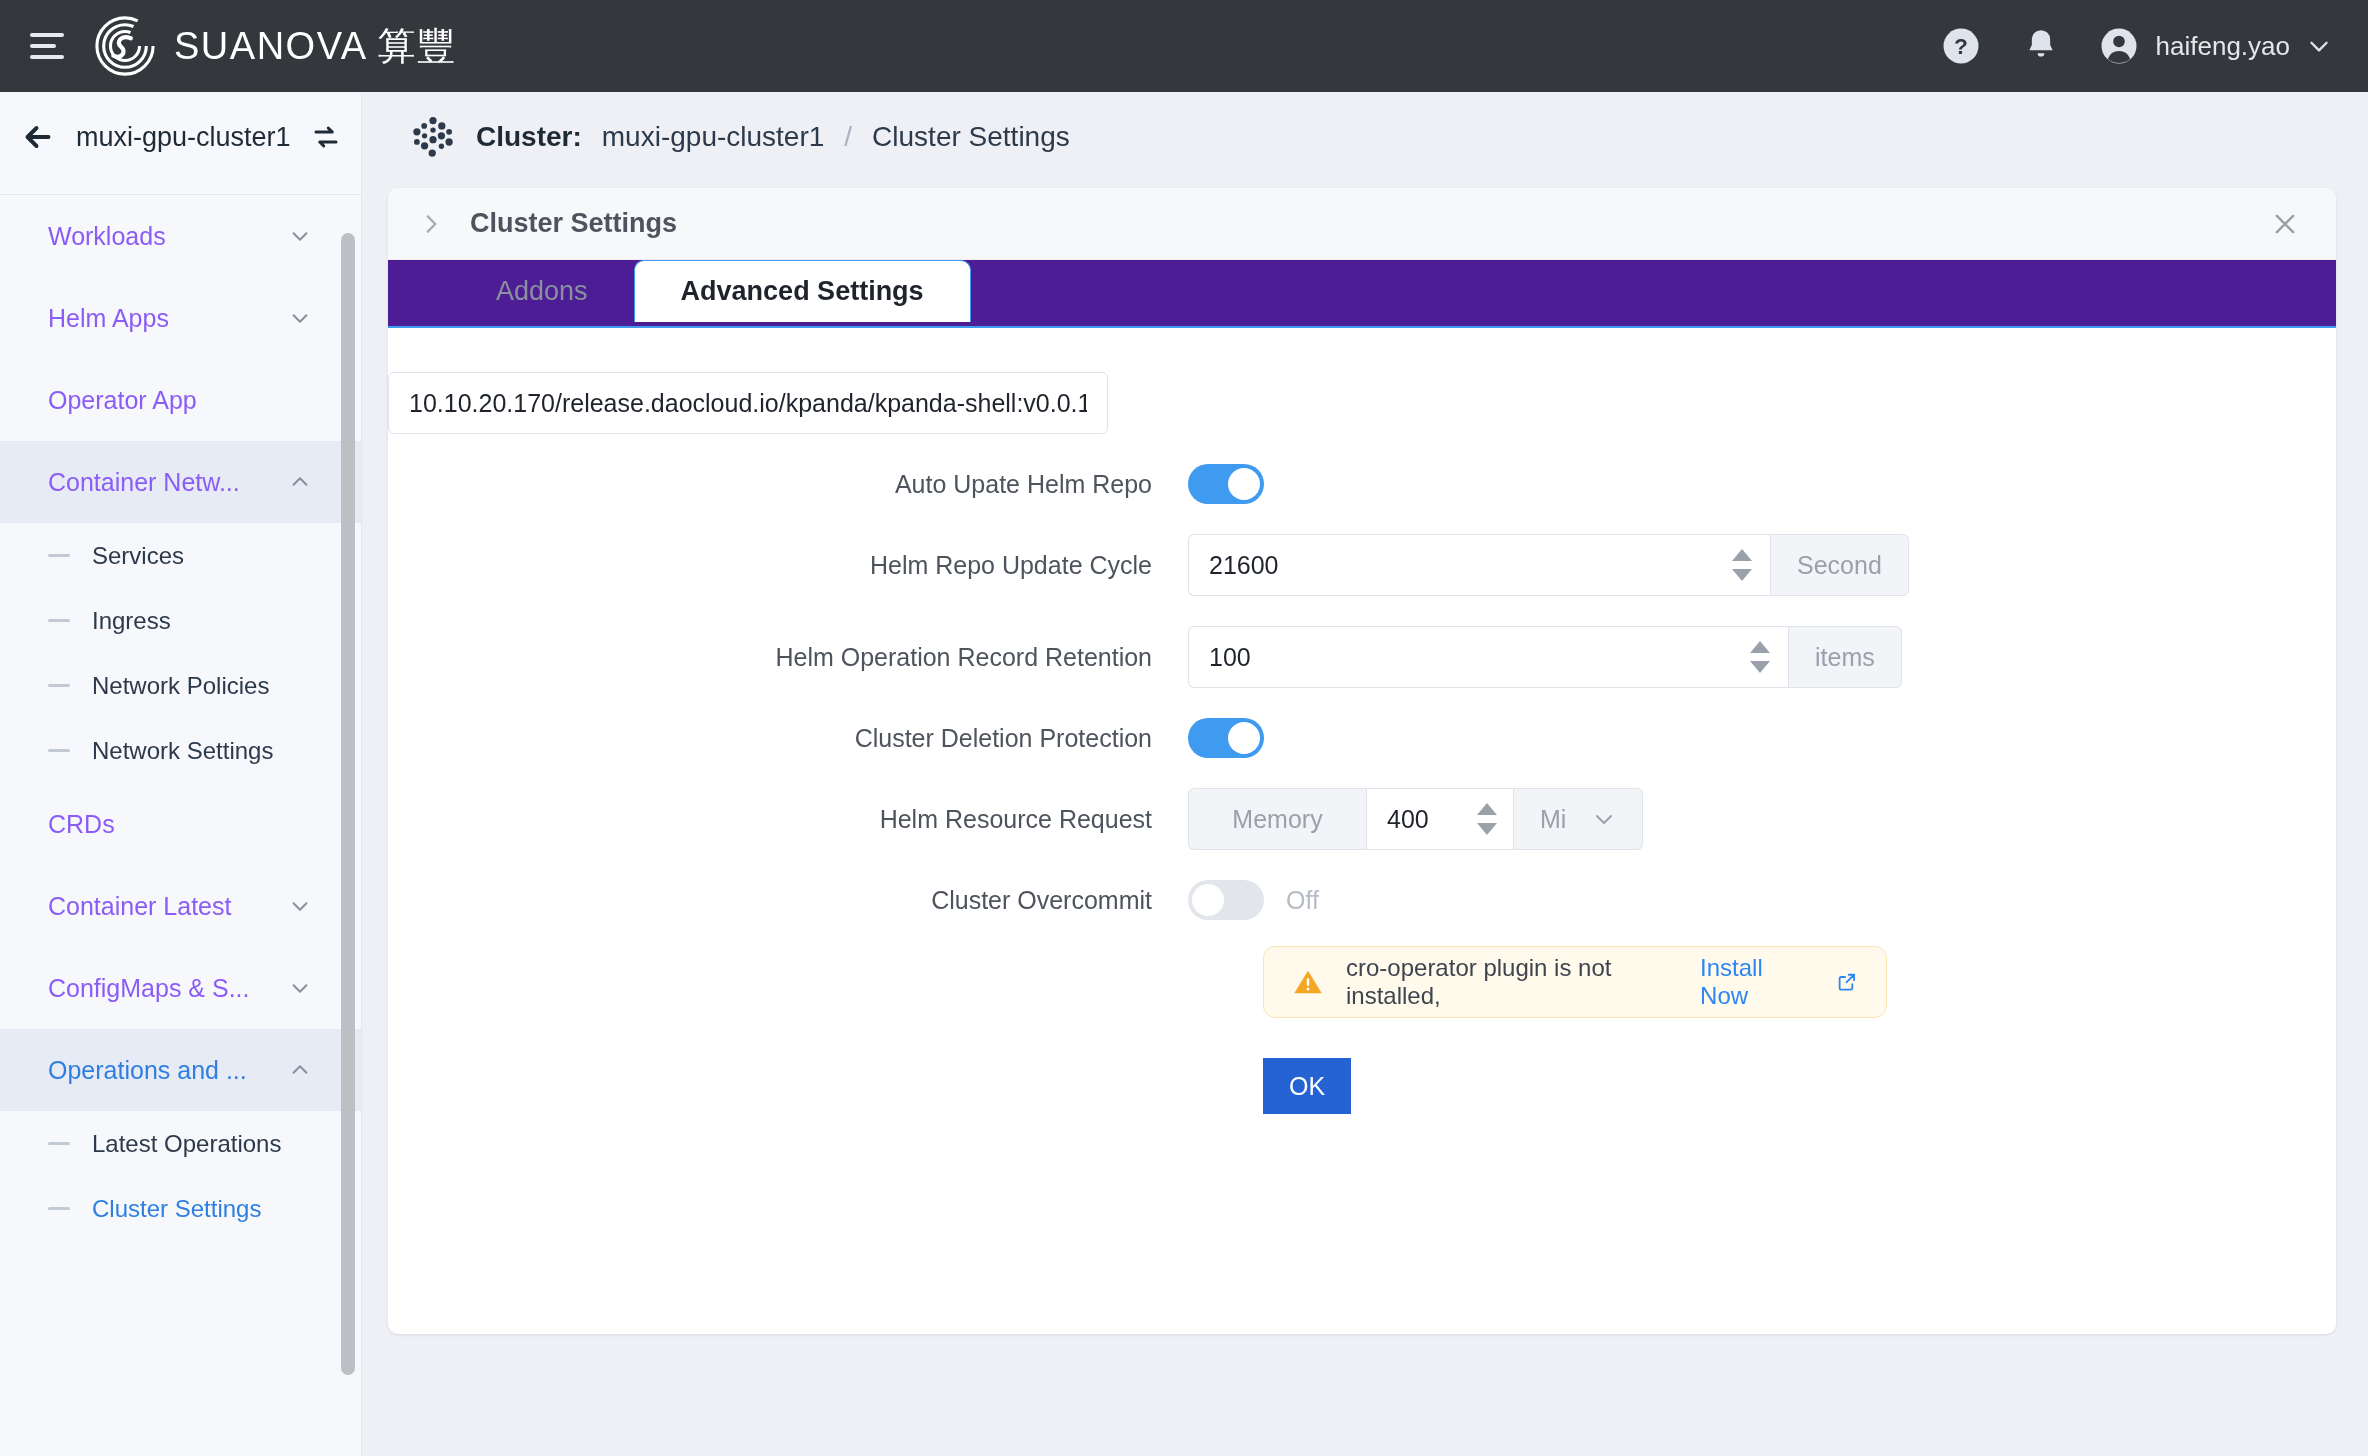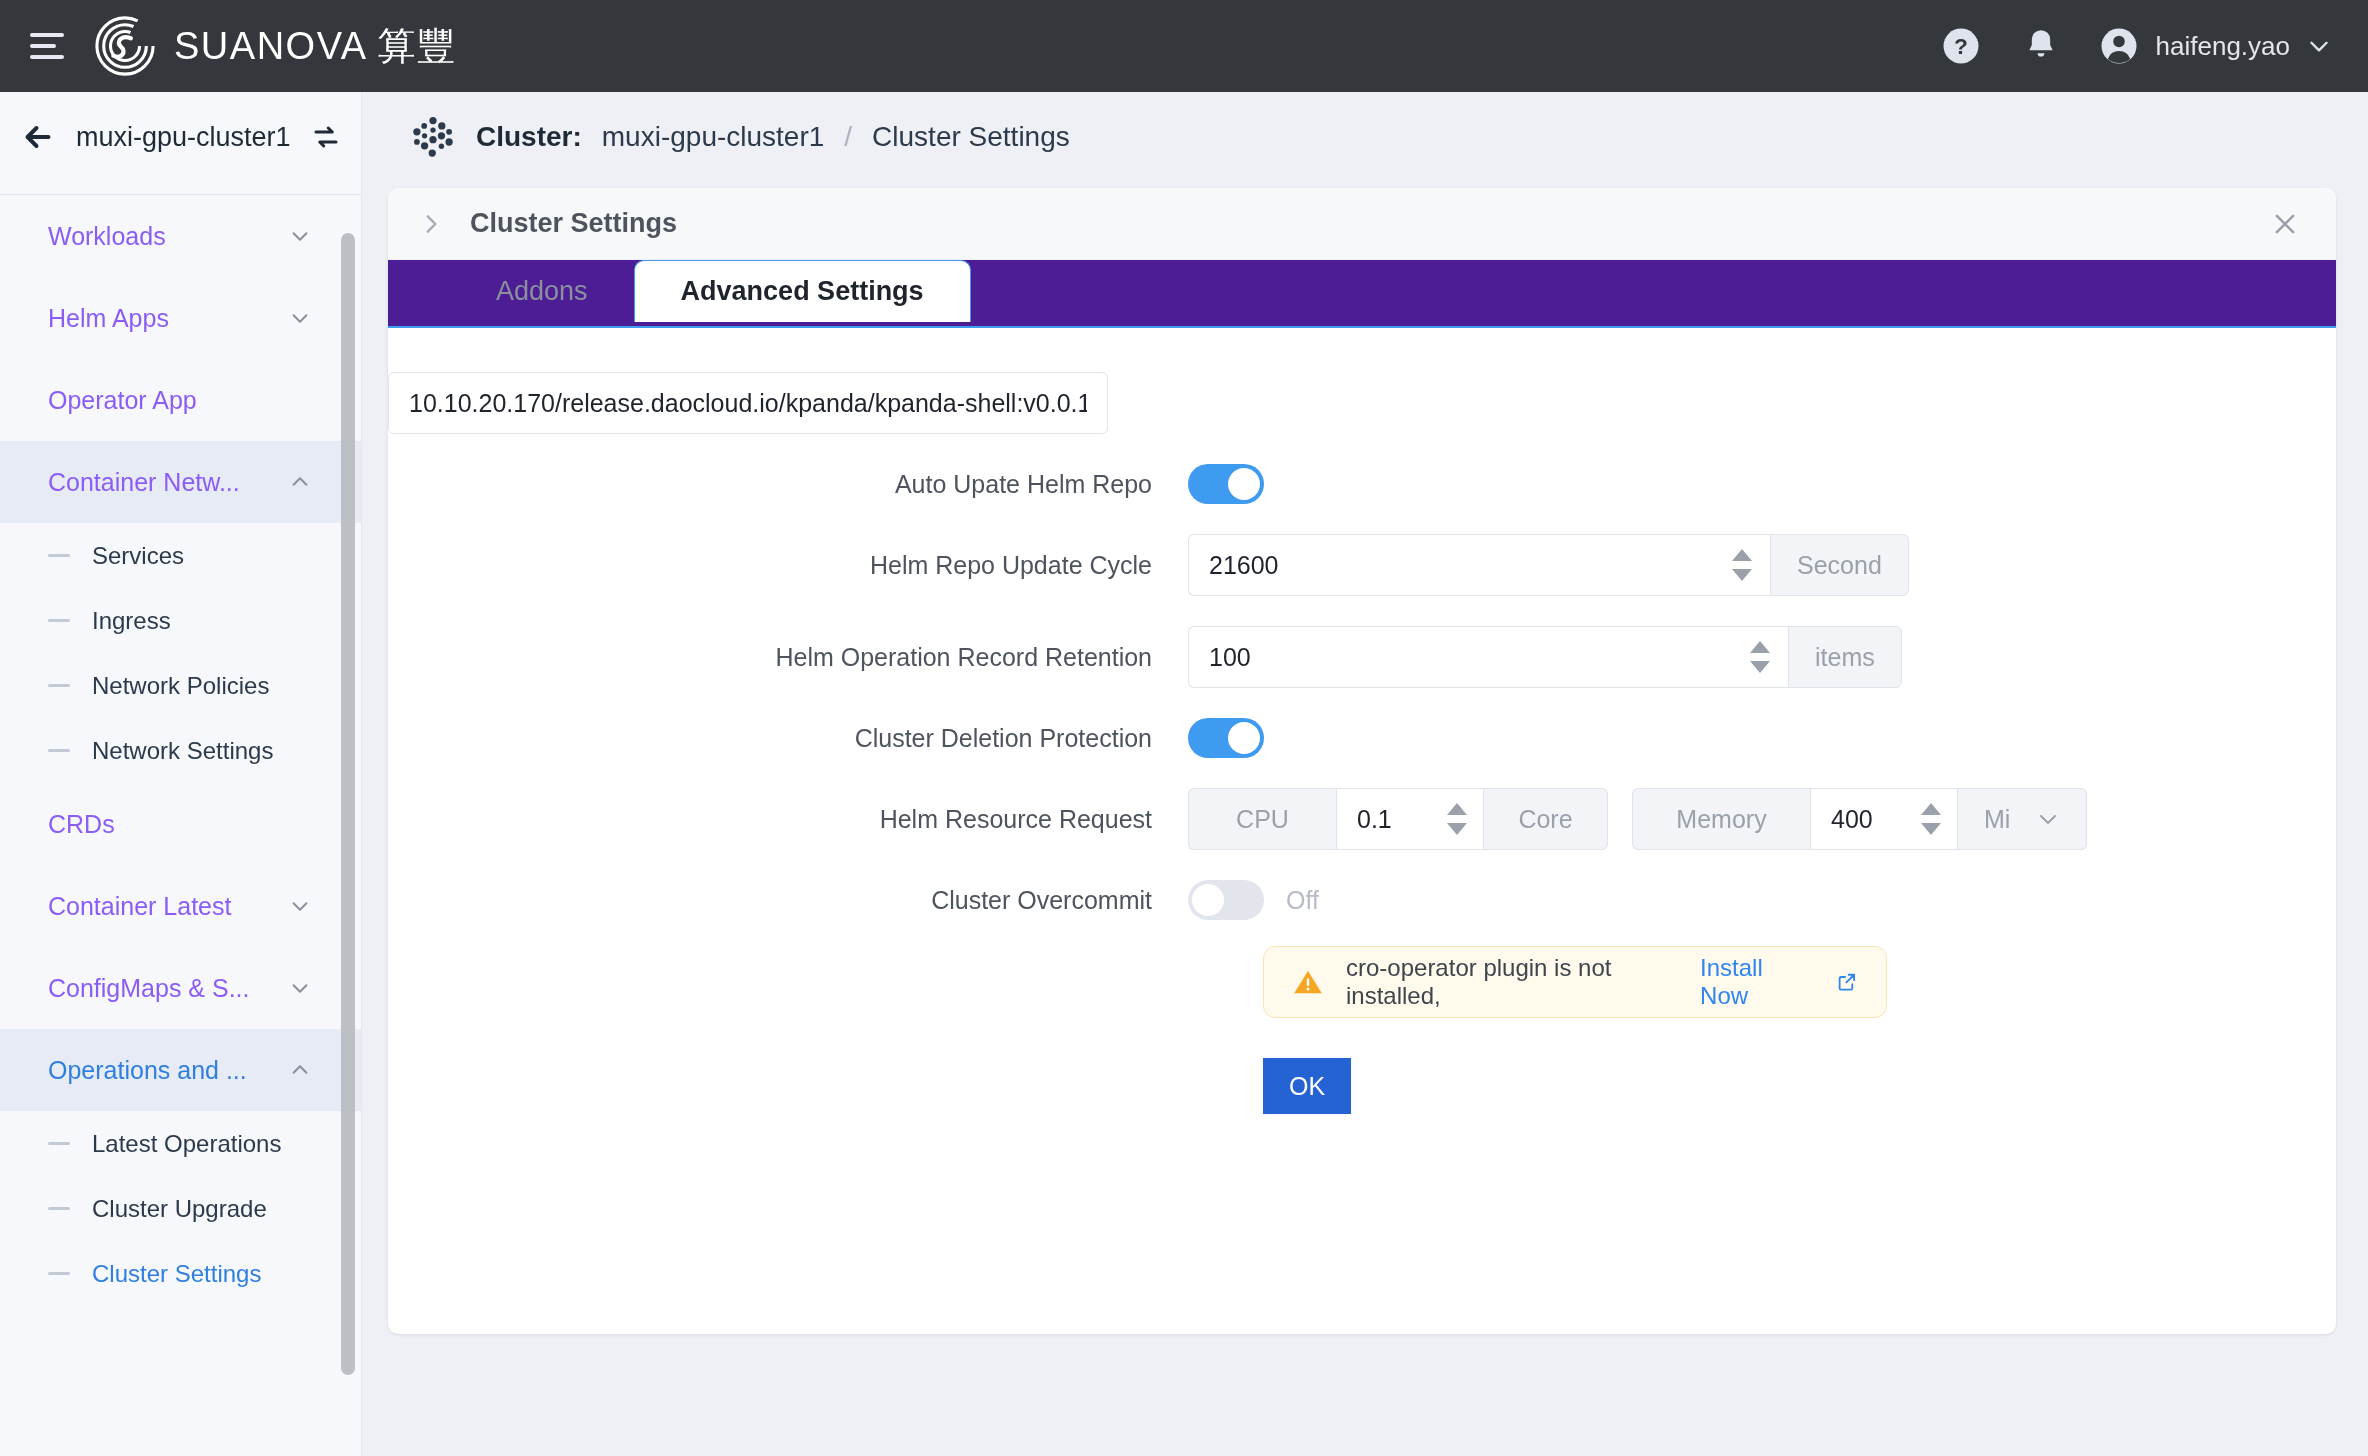--- a/index.html
+++ b/index.html
@@ -298,24 +298,20 @@
     </div>
     <div class="sb-item active-blue">
       <span>Operations and ...</span>
       <svg class="sb-caret" viewBox="0 0 24 24">
           <path d="M5 15l7-7 7 7" fill="none" stroke="#8a919d" stroke-width="2.2" stroke-linecap="round" stroke-linejoin="round"></path>
         </svg>
     </div>
     <div class="sb-sub">
       <span class="dash"></span>
       <span>Latest Operations</span>
-    </div>
-    <div class="sb-sub">
-      <span class="dash"></span>
-      <span>Cluster Upgrade</span>
     </div>
     <div class="sb-sub sel">
       <span class="dash"></span>
       <span>Cluster Settings</span>
     </div>
 
     <div class="sb-scrollbar"></div>
   </div>
 </div>
 
@@ -428,31 +424,20 @@
           <div class="toggle on">
             <div class="knob"></div>
           </div>
         </div>
       </div>
 
       
       <div class="row">
         <div class="row-label">Helm Resource Request</div>
         <div class="row-ctl">
-          <div class="res-group">
-            <div class="prefix-box">CPU</div>
-            <div class="res-num">
-              <span class="num-val">0.1</span>
-              <span class="stepper">
-                <span class="tri up"></span>
-                <span class="tri down"></span>
-              </span>
-            </div>
-            <div class="suffix-box" style="gap:0">Core</div>
-          </div>
 
           <div class="res-group" style="margin-right:0">
             <div class="prefix-box" style="width:178px">Memory</div>
             <div class="res-num" style="width:148px">
               <span class="num-val">400</span>
               <span class="stepper">
                 <span class="tri up"></span>
                 <span class="tri down"></span>
               </span>
             </div>

